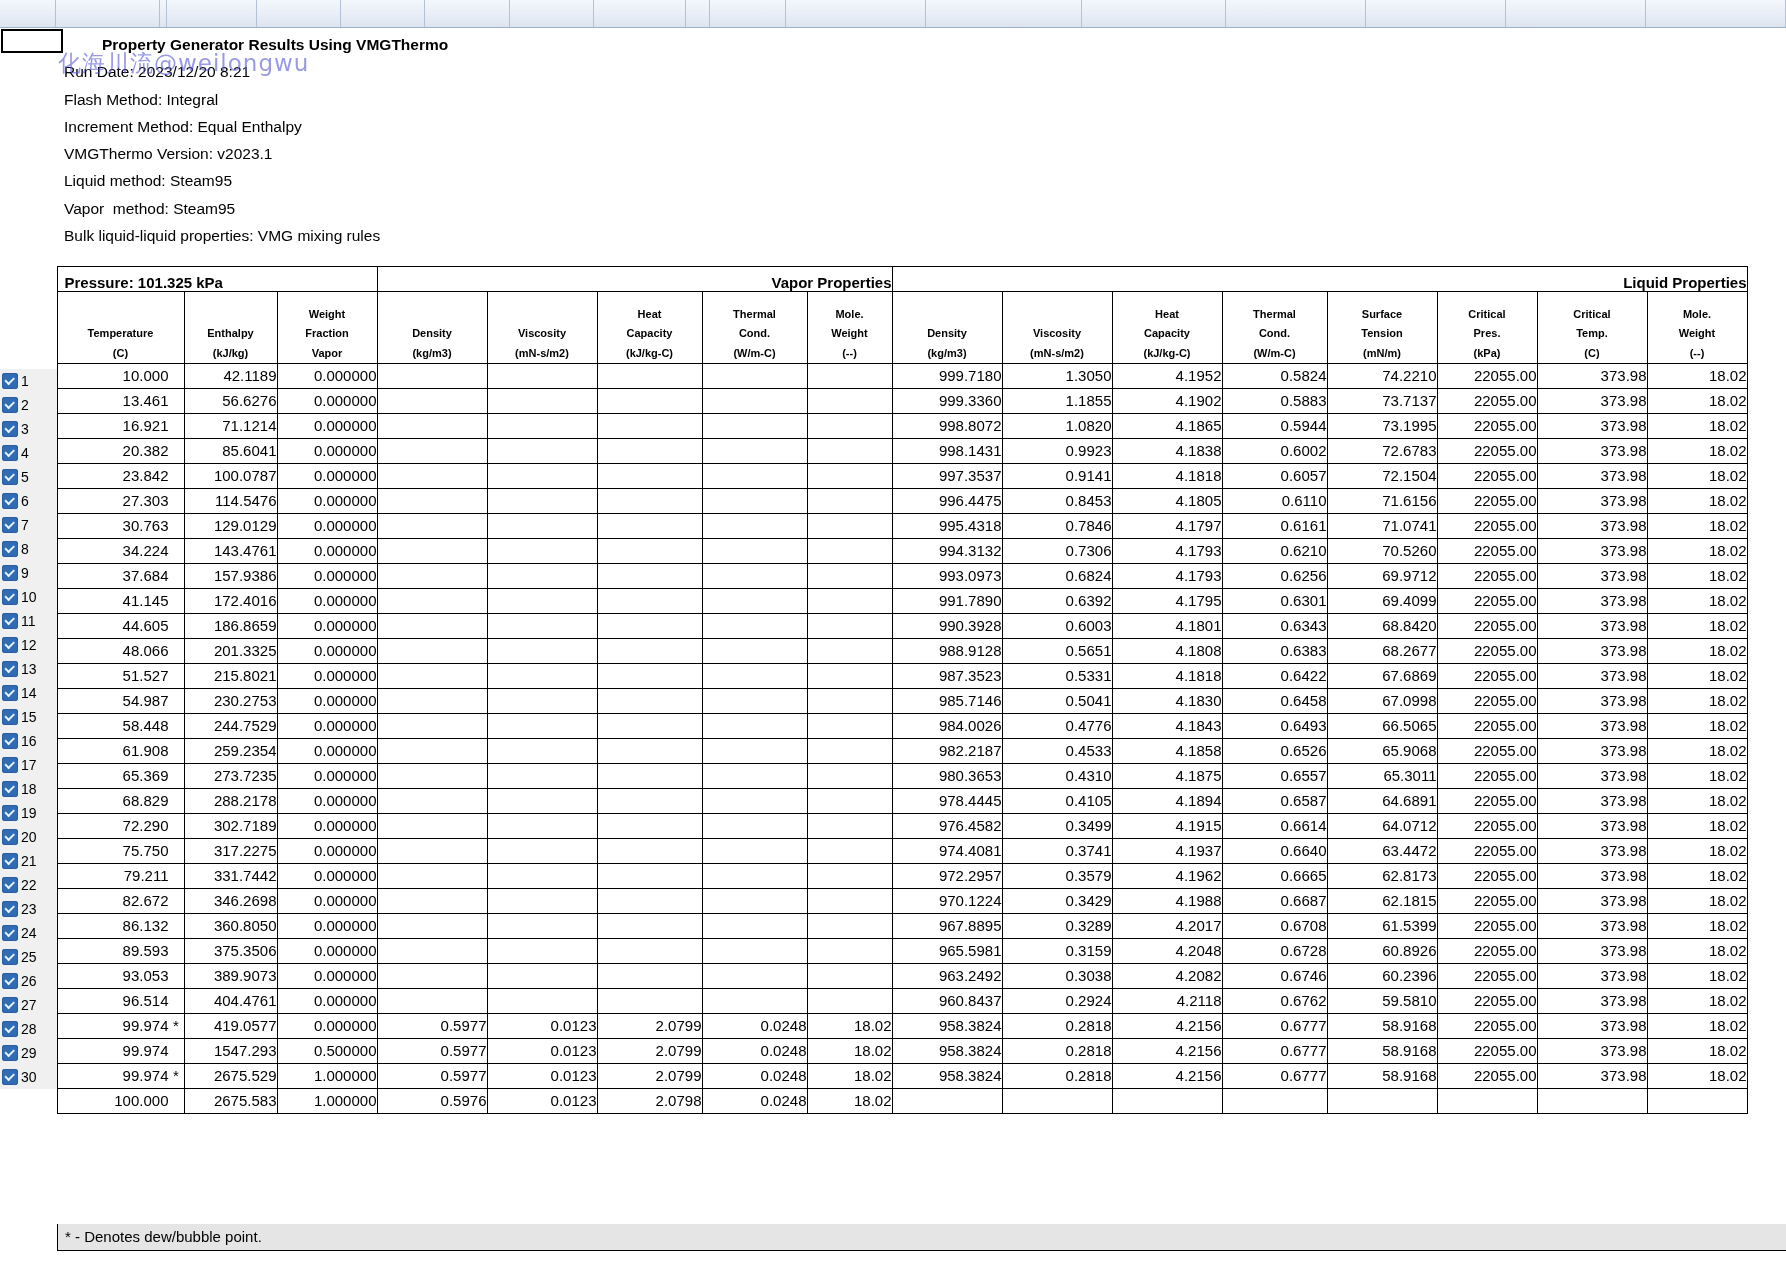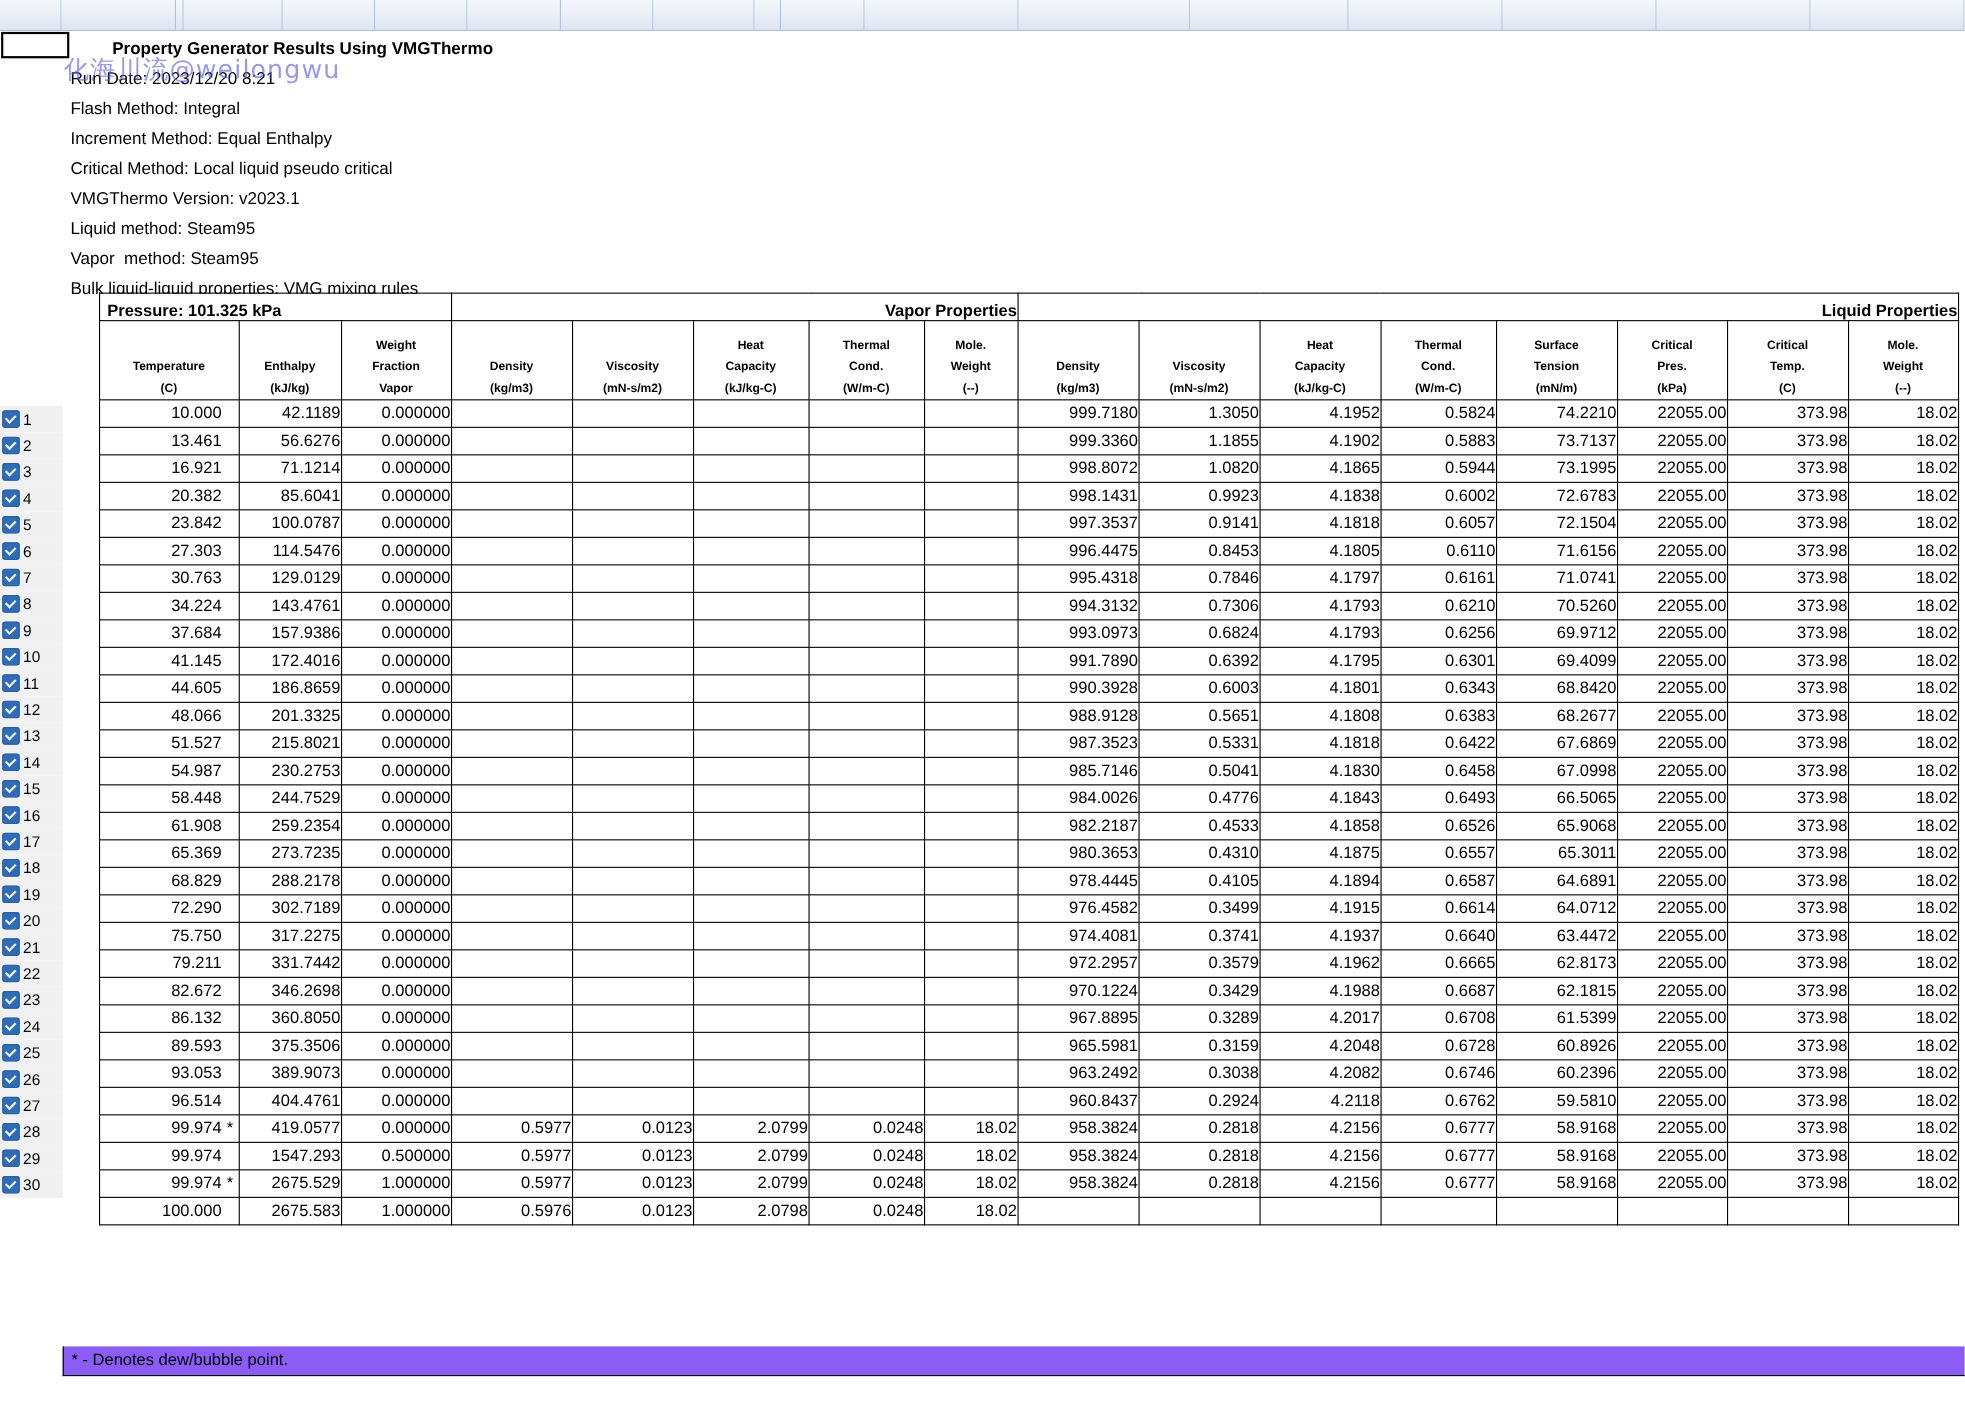--- a/index.html
+++ b/index.html
@@ -54,21 +54,20 @@
 
   
   #results-wrap{
     position:absolute;left:0px;top:266px;width:1786px;
   }
   table.grid{
     border-collapse:collapse;
     table-layout:fixed;
     font-size:14.5px;
     color:#000;
-    margin-left:33px;
   }
   table.grid td,table.grid th{
     border:1px solid #000;
     padding:0;
     box-sizing:border-box;
     vertical-align:bottom;
     background:#ffffff;
   }
   .hdr-band{
     background:#f0f0f0;
@@ -126,21 +125,21 @@
   }
   .rn span{display:inline-block;}
 
   
   #footnote{
     position:absolute;left:57px;top:1224px;
     width:1730px;height:27px;
     border-left:1px solid #000;border-bottom:1px solid #000;
     font-size:15px;line-height:25px;padding-left:7px;
     box-sizing:border-box;
-    background:#8b5cf6;
+    background:#e5e5e5;
   }
 </style>
 </head>
 <body>
 
 <div id="col-header-strip">
     <div class="colcell" style="width: 70px;"></div>
     <div class="colcell" style="width: 130px;"></div>
     <div class="colcell" style="width: 8px;"></div>
     <div class="colcell" style="width: 113px;"></div>
@@ -160,21 +159,20 @@
     <div class="colcell" style="width: 175px;"></div>
   </div>
 
 <div id="name-box"></div>
 
 <div id="header-block">
   <div class="title">Property Generator Results Using VMGThermo</div>
   <div class="line">Run Date: 2023/12/20 8:21</div>
   <div class="line">Flash Method: Integral</div>
   <div class="line">Increment Method: Equal Enthalpy</div>
-  <div class="line">Critical Method: Local liquid pseudo critical</div>
   <div class="line">VMGThermo Version: v2023.1</div>
   <div class="line">Liquid method: Steam95</div>
   <div class="line">Vapor  method: Steam95</div>
   <div class="line">Bulk liquid-liquid properties: VMG mixing rules</div>
 </div>
 
 <div id="watermark">化海川流@weilongwu</div>
 
 <div id="results-wrap">
   <table class="grid">

